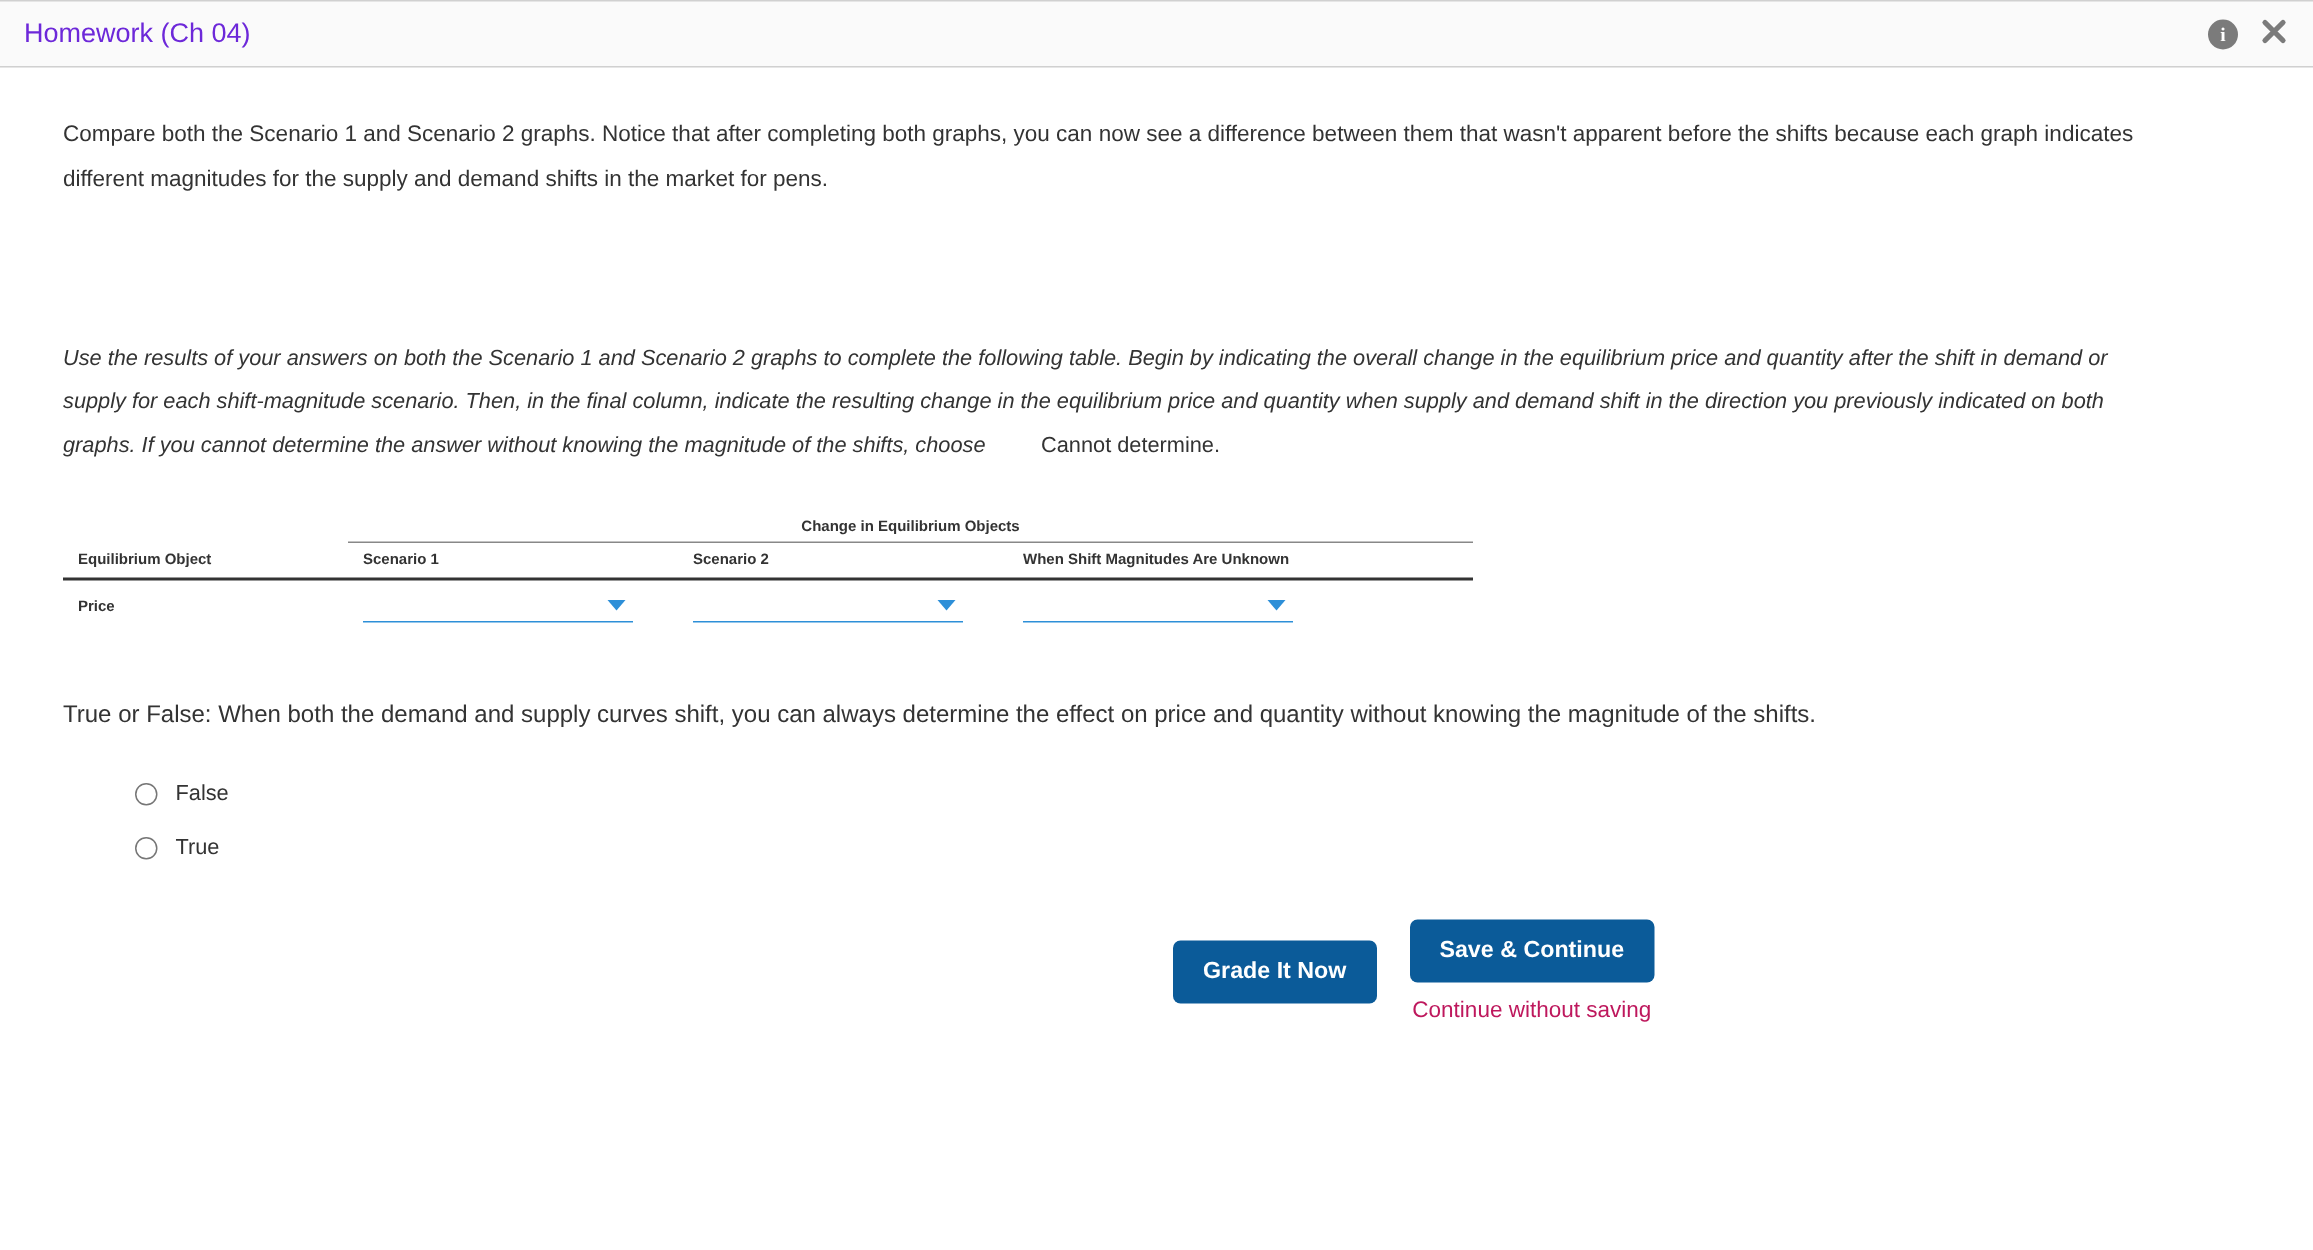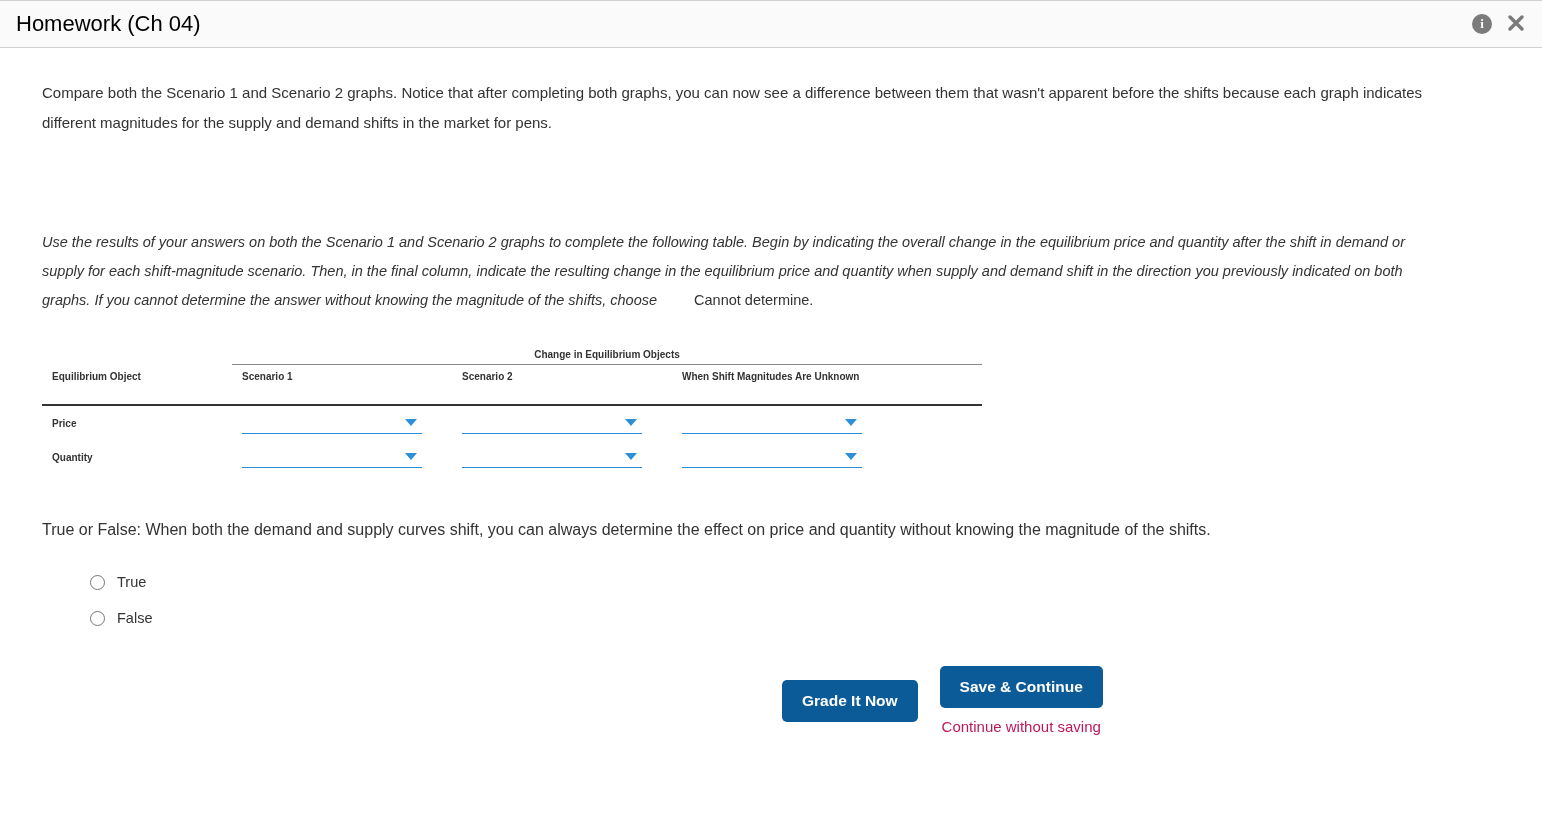--- a/index.html
+++ b/index.html
@@ -12,22 +12,22 @@
     .header-bar {
       display: flex;
       align-items: center;
       justify-content: space-between;
       border-top: 1px solid #d0d0d0;
       border-bottom: 1px solid #d0d0d0;
       padding: 10px 16px;
       background: #fafafa;
     }
     .header-title {
-      font-size: 22px;
-      color: #000000;
+      font-size: 18px;
+      color: #6d28d9;
       font-weight: 400;
     }
     .header-icons {
       display: flex;
       align-items: center;
       gap: 14px;
     }
     .info-icon-circle {
       width: 20px;
       height: 20px;
@@ -86,21 +86,21 @@
     .super-header {
       font-weight: bold;
       text-align: center;
       border-bottom: 1px solid #888;
       padding-bottom: 4px;
     }
     .col-headers th {
       font-weight: bold;
       border-bottom: 2px solid #333;
       padding-top: 6px;
-      padding-bottom: 22px;
+      padding-bottom: 6px;
     }
     .row-label {
       font-weight: bold;
       margin-top: 24px;
     }
     .dropdown {
       display: inline-flex;
       align-items: center;
       justify-content: flex-end;
       width: 180px;
@@ -210,52 +210,34 @@
                 <svg class="chevron" width="14" height="10" viewBox="0 0 14 10">
                   <path d="M1 1 L7 8 L13 1 Z" fill="#2d8fd8"></path>
                 </svg>
               </span></td>
         <td class="center"><span class="dropdown">
                 <svg class="chevron" width="14" height="10" viewBox="0 0 14 10">
                   <path d="M1 1 L7 8 L13 1 Z" fill="#2d8fd8"></path>
                 </svg>
               </span></td>
       </tr>
-      <tr>
-        <td class="row-label">Quantity</td>
-        <td class="center"><span class="dropdown">
-                <svg class="chevron" width="14" height="10" viewBox="0 0 14 10">
-                  <path d="M1 1 L7 8 L13 1 Z" fill="#2d8fd8"></path>
-                </svg>
-              </span></td>
-        <td class="center"><span class="dropdown">
-                <svg class="chevron" width="14" height="10" viewBox="0 0 14 10">
-                  <path d="M1 1 L7 8 L13 1 Z" fill="#2d8fd8"></path>
-                </svg>
-              </span></td>
-        <td class="center"><span class="dropdown">
-                <svg class="chevron" width="14" height="10" viewBox="0 0 14 10">
-                  <path d="M1 1 L7 8 L13 1 Z" fill="#2d8fd8"></path>
-                </svg>
-              </span></td>
-      </tr>
     </tbody>
       </table>
   </div>
 
   <p class="tf-question">True or False: When both the demand and supply curves shift, you can always determine the effect on price and quantity without knowing the magnitude of the shifts.</p>
 
   <div class="radio-group">
     <label class="radio-option">
       <input type="radio" name="tf" style="">
-      <span>True</span>
+      <span>False</span>
     </label>
     <label class="radio-option">
       <input type="radio" name="tf" style="">
-      <span>False</span>
+      <span>True</span>
     </label>
   </div>
 
   <div class="button-row">
     <button class="btn">Grade It Now</button>
     <div class="save-continue-wrap">
       <button class="btn">Save &amp; Continue</button>
       <div class="link-under">Continue without saving</div>
     </div>
   </div>

